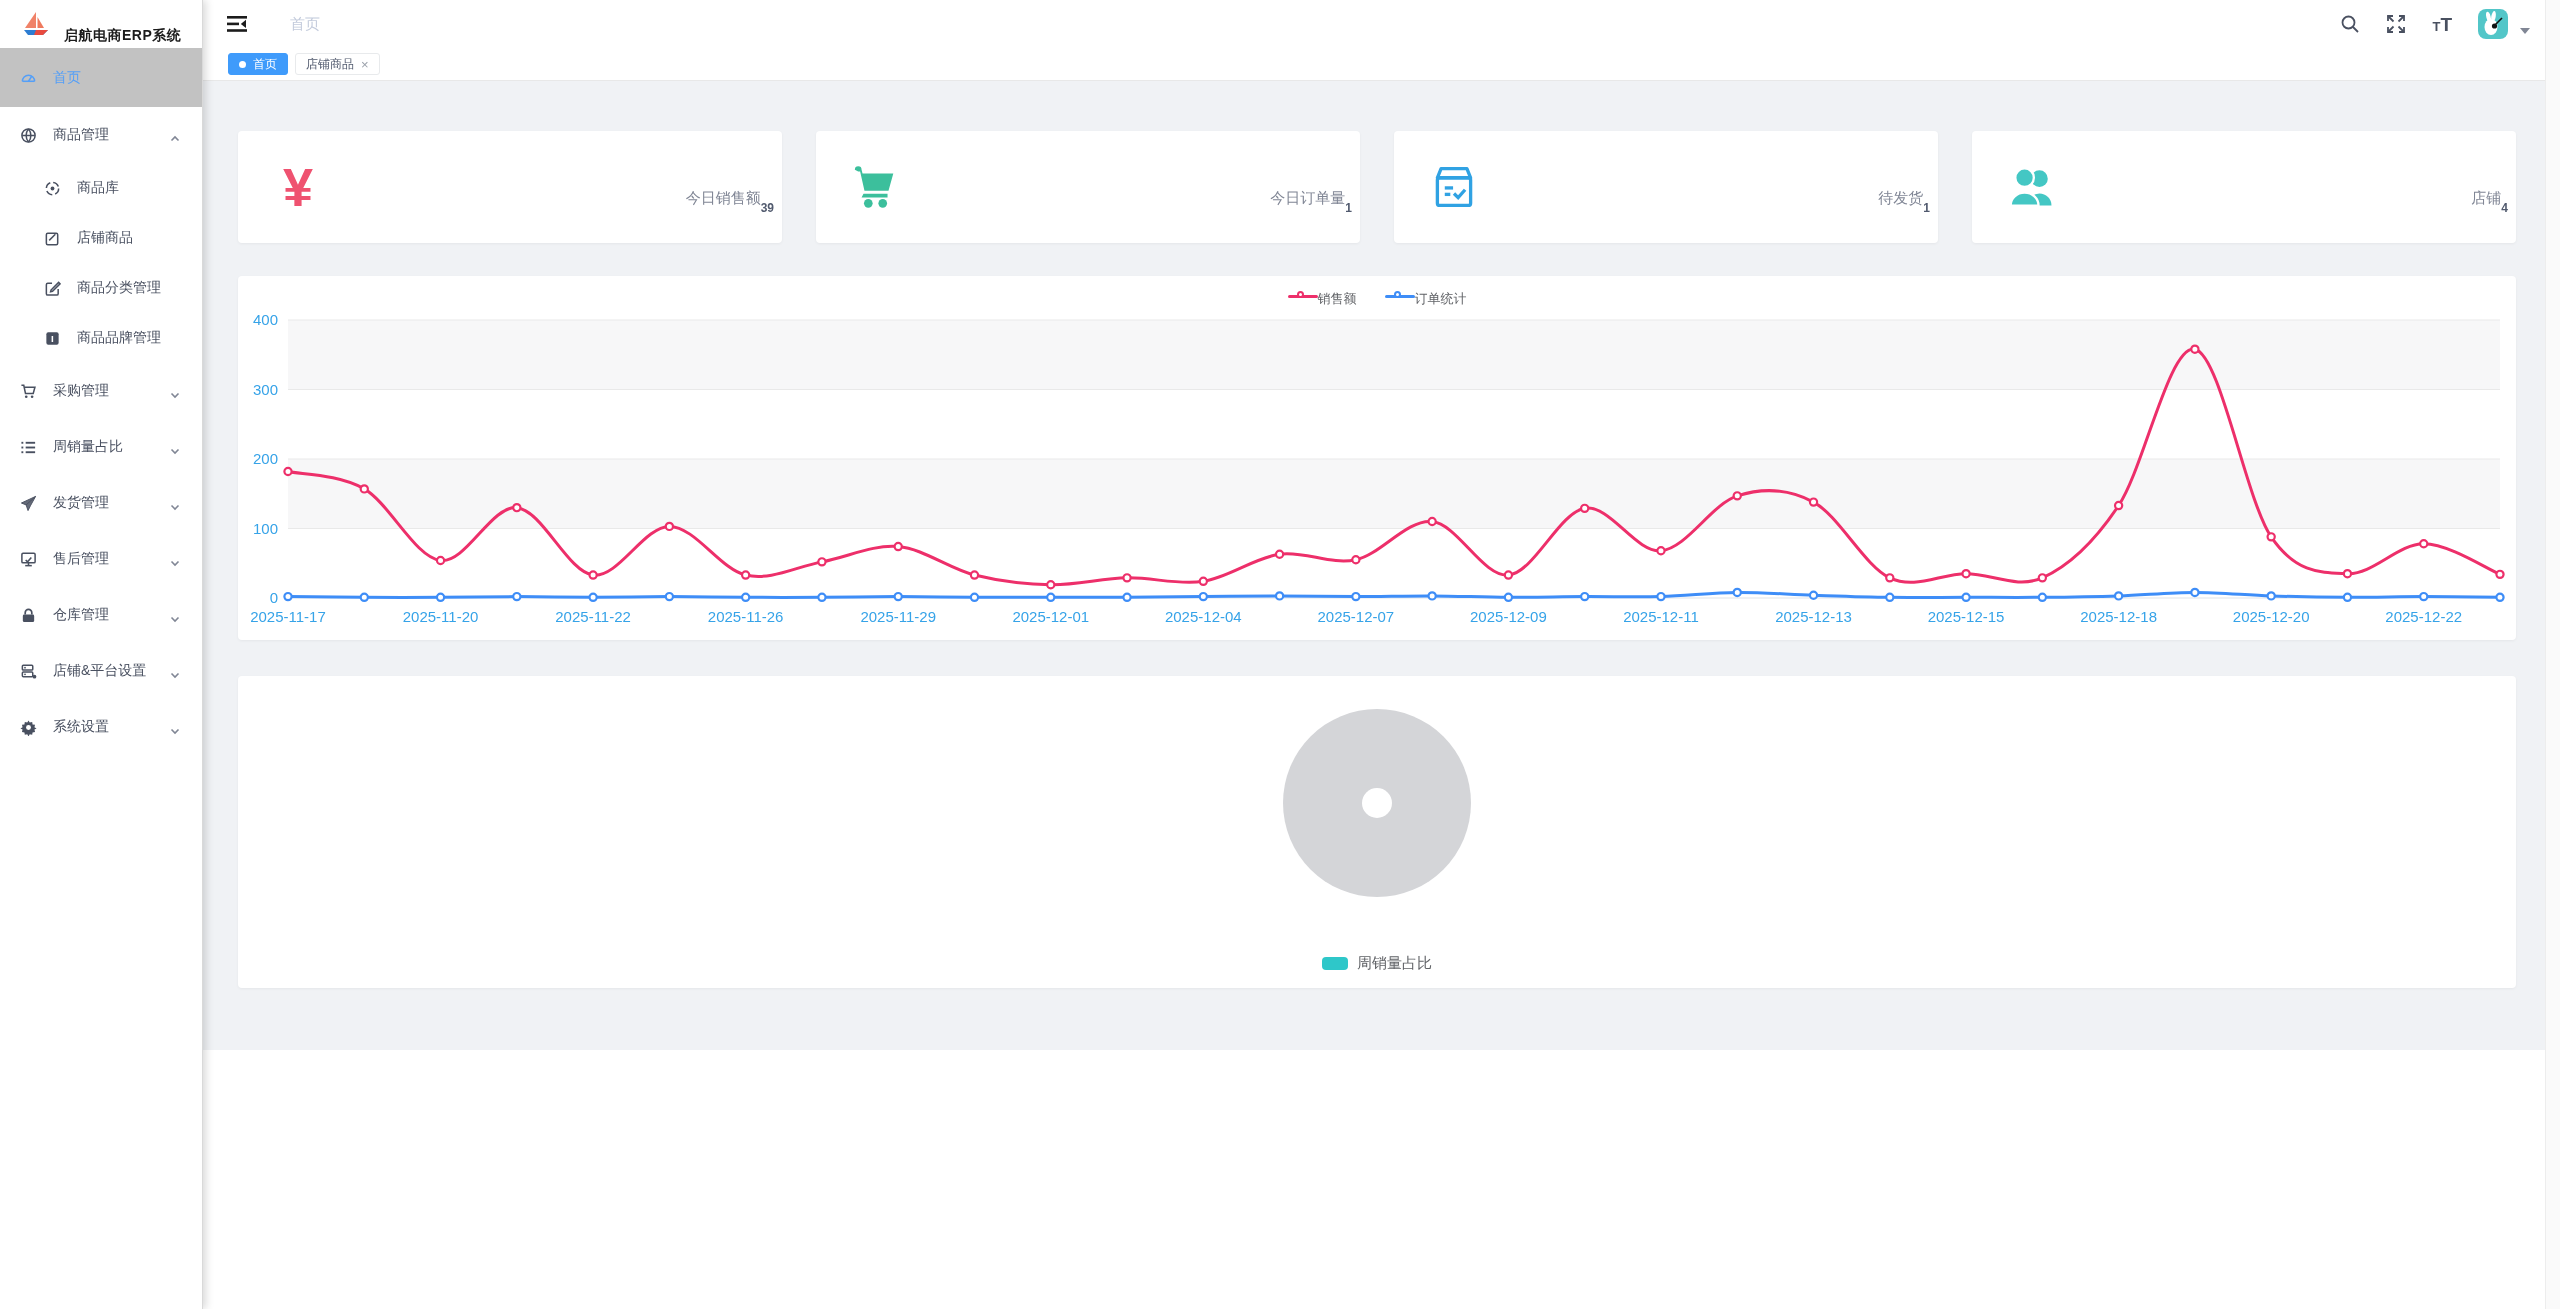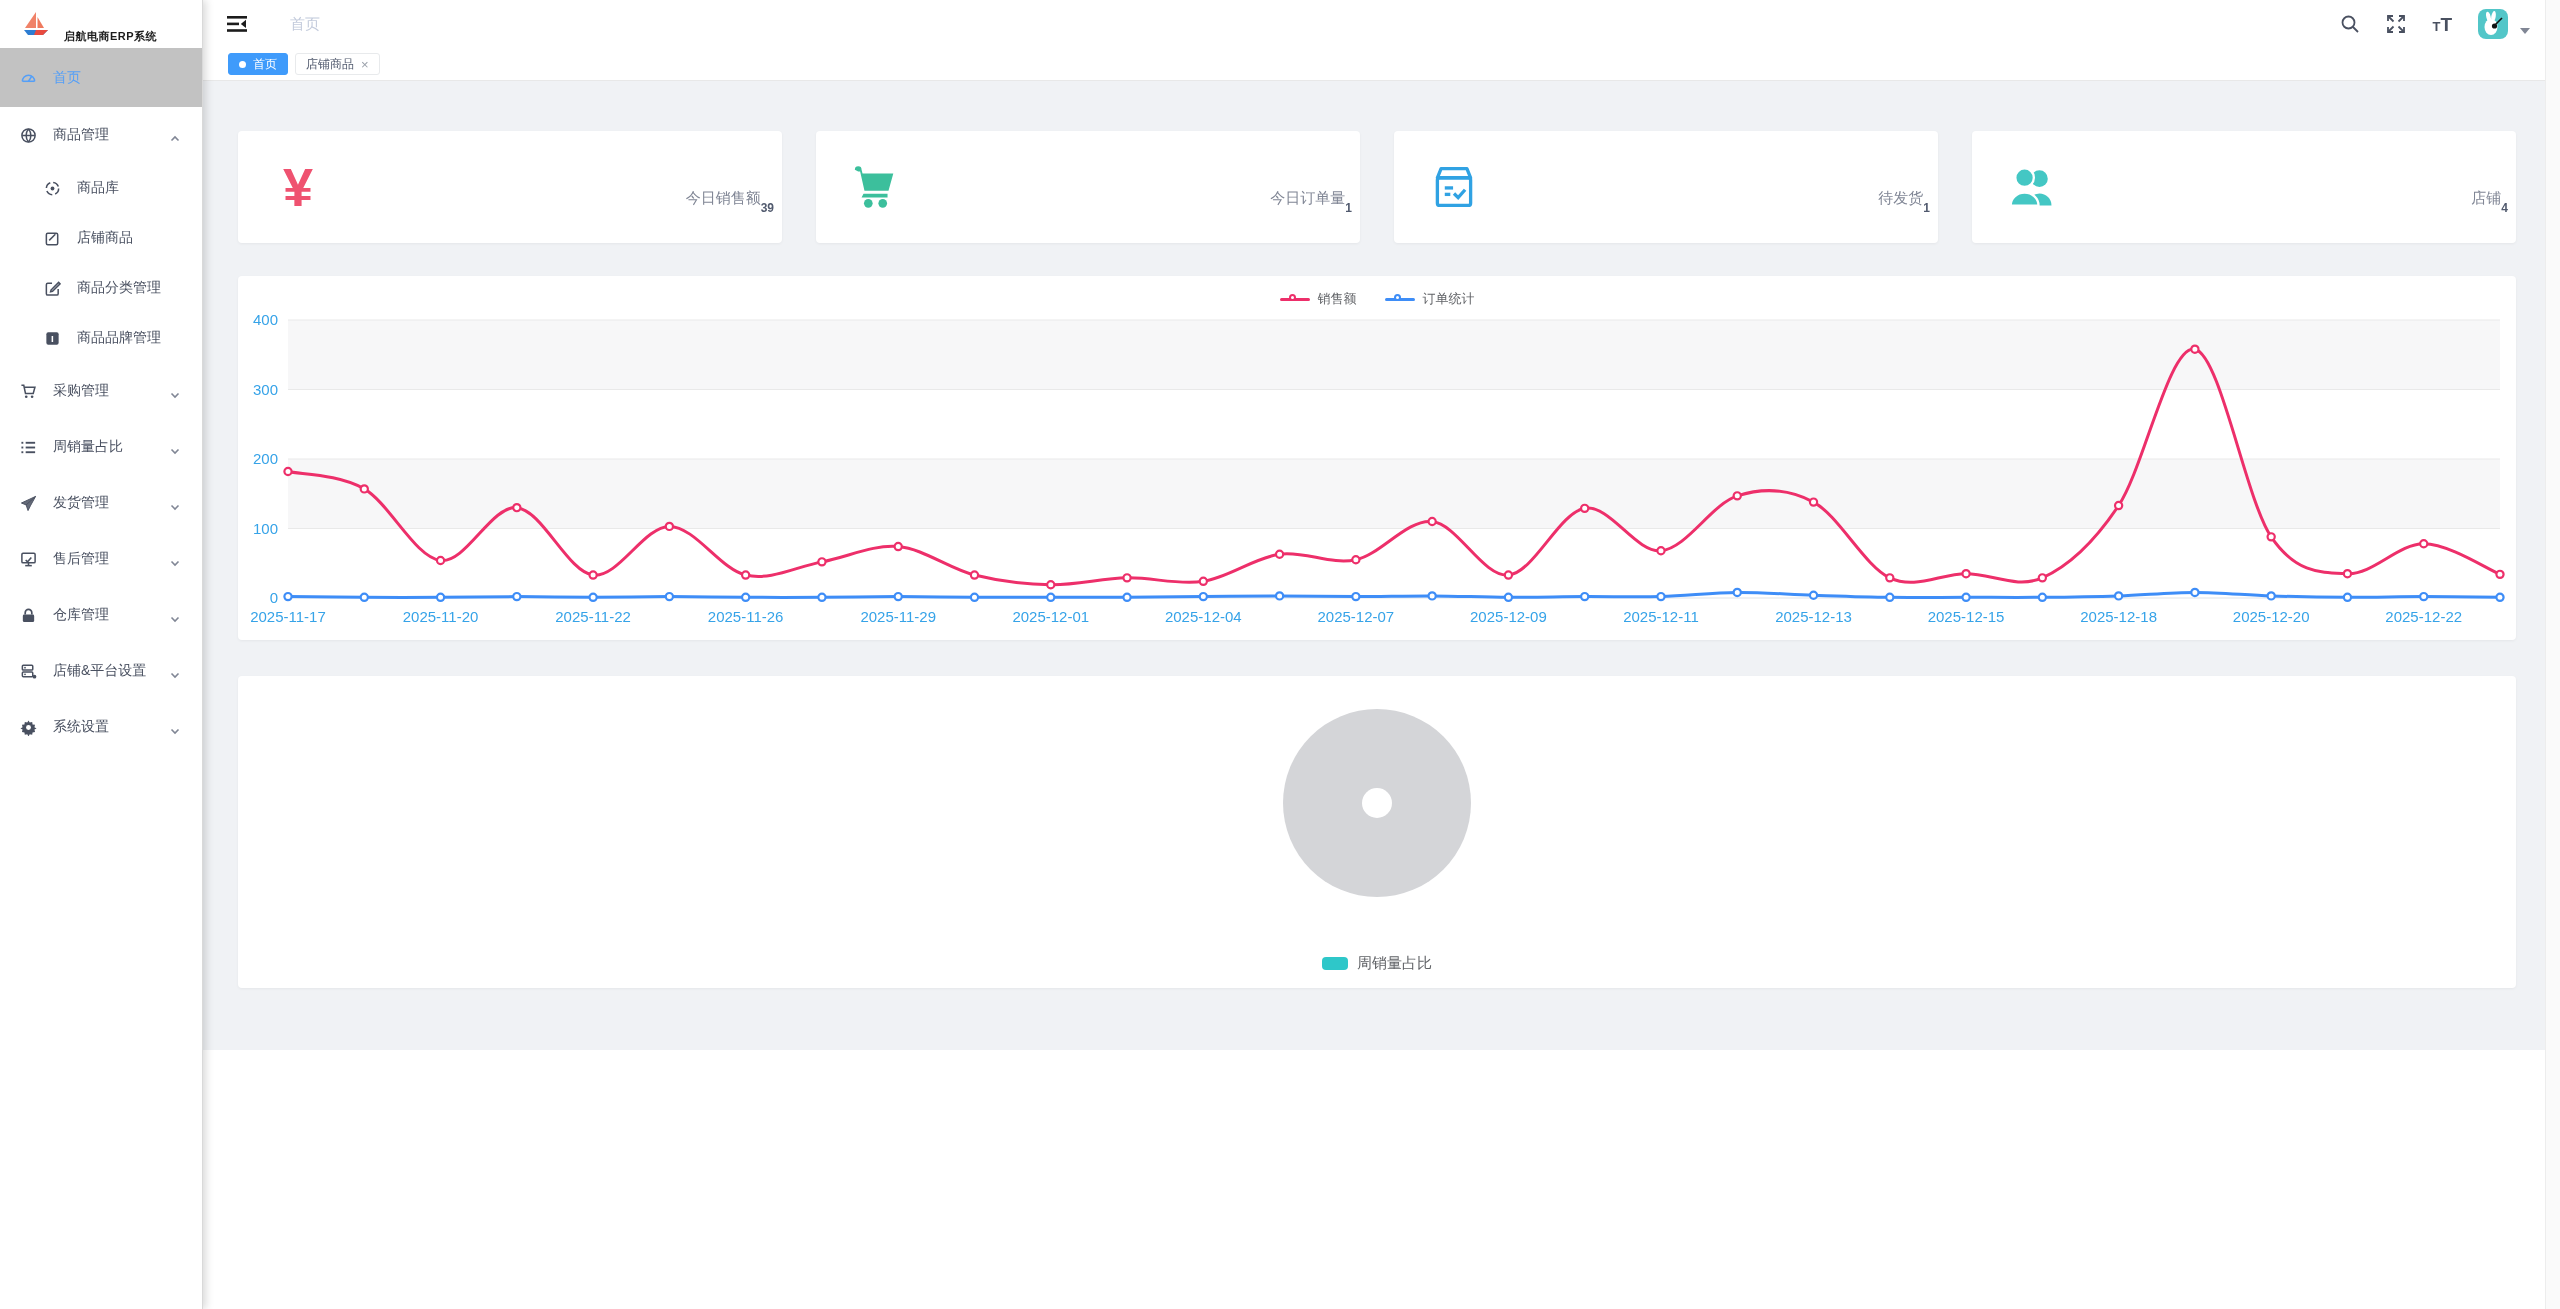--- a/index.html
+++ b/index.html
@@ -5,21 +5,21 @@
   * { margin:0; padding:0; box-sizing:border-box; }
   html,body { width:2560px; height:1309px; background:#fff; overflow:hidden;
               font-family:"Liberation Sans","DejaVu Sans",sans-serif; }
   #app { position:relative; width:2560px; height:1309px; }
 
   
   .sidebar { position:absolute; left:0; top:0; width:203px; height:1309px; background:#fff;
              border-right:1px solid #d9d9d9; box-shadow:3px 0 8px rgba(0,0,0,.15); z-index:30; }
   .logo-row { height:48px; display:flex; align-items:center; padding-left:22px; }
   .logo-mark { width:28px; height:28px; margin-right:14px; flex:none; }
-  .logo-title { font-size:11px; font-weight:bold; color:#1c1c1c; letter-spacing:.5px;margin-top:24px; }
+  .logo-title { font-size:14px; font-weight:bold; color:#1c1c1c; letter-spacing:.5px;margin-top:24px; }
   .menu { width:100%; }
   .menu-item { display:flex; align-items:center; height:56px; padding-left:20px; cursor:pointer;
                color:#495060; font-size:14px; position:relative; }
   .menu-item.active { height:59px; background:#c2c2c2; color:#549ff8; }
   .menu-item .mi-icon { width:17px; height:17px; margin-right:16px; flex:none; display:inline-flex; }
   .menu-item .mi-icon svg { width:17px; height:17px; }
   .menu-item.sub { height:50px; padding-left:44px; }
   .menu-item .chev { position:absolute; right:22px; top:50%; margin-top:-4px; width:10px; height:10px; }
   .chev svg { width:10px; height:10px; stroke:#808695; stroke-width:1.6; fill:none; }
 
@@ -57,21 +57,21 @@
   .stat-right { position:absolute; right:8px; top:28px; display:flex; flex-direction:row;margin-top:30px; }
   .stat-label { font-size:15px; color:#808695; }
   .stat-value { font-size:12px; font-weight:bold; color:#515a6e; margin-top:12px; }
   .yen-glyph { font-size:54px; font-weight:bold; line-height:1; }
 
   .card { background:#fff; border-radius:4px; box-shadow:0 1px 3px rgba(0,0,0,.05); position:relative; }
   .chart-card { margin-top:33px; height:364px; }
   .donut-card { margin-top:36px; height:312px; }
 
   .legend-row { position:absolute; left:0; right:0; top:14px; display:flex; justify-content:center; gap:28px; z-index:2; }
-  .legend-item { display:flex; align-items:center; gap:8px; cursor:pointer; font-size:13px; color:#606266; }
+  .legend-item { display:flex; cursor:pointer; font-size:13px; color:#606266; }
   .lg-mark { position:relative; width:30px; height:12px; }
   .lg-mark .line { position:absolute; left:0; right:0; top:5px; height:3px; border-radius:2px; }
   .lg-mark .ring { position:absolute; left:50%; top:50%; width:7px; height:7px; margin:-5.5px 0 0 -5.5px;
                    border:2px solid; border-radius:50%; background:#fff; }
 
   .donut-legend { position:absolute; left:0; right:0; top:278px; display:flex; justify-content:center;
                   align-items:center; gap:9px; cursor:pointer; }
   .donut-swatch { width:26px; height:13px; border-radius:4px; }
   .donut-legend-label { font-size:15px; color:#606266; }
 

